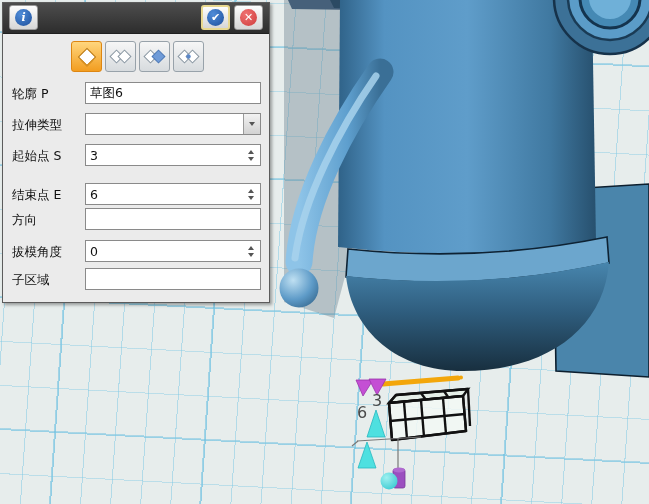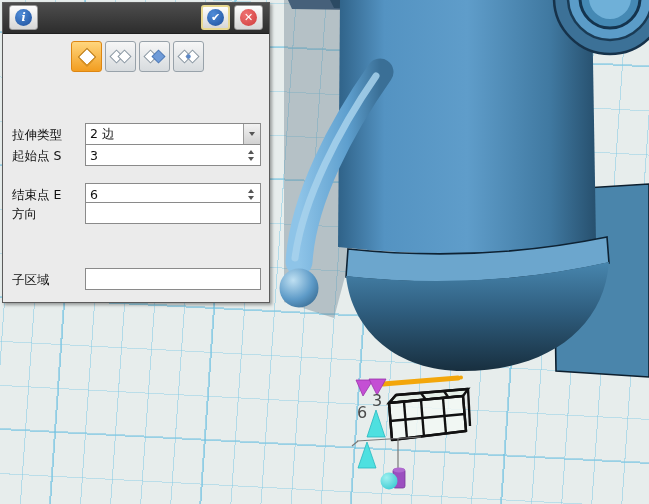--- a/index.html
+++ b/index.html
@@ -251,25 +251,30 @@
     </div>
     <div class="mode-btn">
       <svg width="24" height="20" viewBox="0 0 24 20">
         <rect x="3" y="5" width="9" height="9" transform="rotate(45 7.5 9.5)" fill="#fff" stroke="#8a97a3" stroke-width="1"></rect>
         <rect x="11" y="5" width="9" height="9" transform="rotate(45 15.5 9.5)" fill="#fff" stroke="#8a97a3" stroke-width="1"></rect>
         <circle cx="11.5" cy="9.5" r="2.2" fill="#5b87c8"></circle>
       </svg>
     </div>
   </div>
 
-
-  <div class="form-row" style="top:120px;">
+  <div class="form-row" style="top:79px;">
+    <span class="lbl">轮廓 P</span>
+    <div class="field">
+      <input value="草图6" style="">
+    </div>
+  </div>
+
+  <div class="form-row" style="top:110px;">
     <span class="lbl">拉伸类型</span>
     <div class="field with-btn">
-      <input value="2 边" style="">
       <div class="drop-btn"></div>
     </div>
   </div>
 
   <div class="form-row" style="top:141px;">
     <span class="lbl">起始点 S</span>
     <div class="field with-btn">
       <input value="3" style="">
       <div class="spin">
         <div class="up"></div>
@@ -282,27 +287,37 @@
     <span class="lbl">结束点 E</span>
     <div class="field with-btn">
       <input value="6" style="">
       <div class="spin">
         <div class="up"></div>
         <div class="dn"></div>
       </div>
     </div>
   </div>
 
-  <div class="form-row" style="top:199px;">
+  <div class="form-row" style="top:205px;">
     <span class="lbl">方向</span>
     <div class="field">
       <input value="" style="">
     </div>
   </div>
 
+  <div class="form-row" style="top:237px;">
+    <span class="lbl">拔模角度</span>
+    <div class="field with-btn">
+      <input value="0" style="">
+      <div class="spin">
+        <div class="up"></div>
+        <div class="dn"></div>
+      </div>
+    </div>
+  </div>
 
   <div class="form-row" style="top:265px;">
     <span class="lbl">子区域</span>
     <div class="field">
       <input value="" style="">
     </div>
   </div>
 </div>
 
 </body></html>

